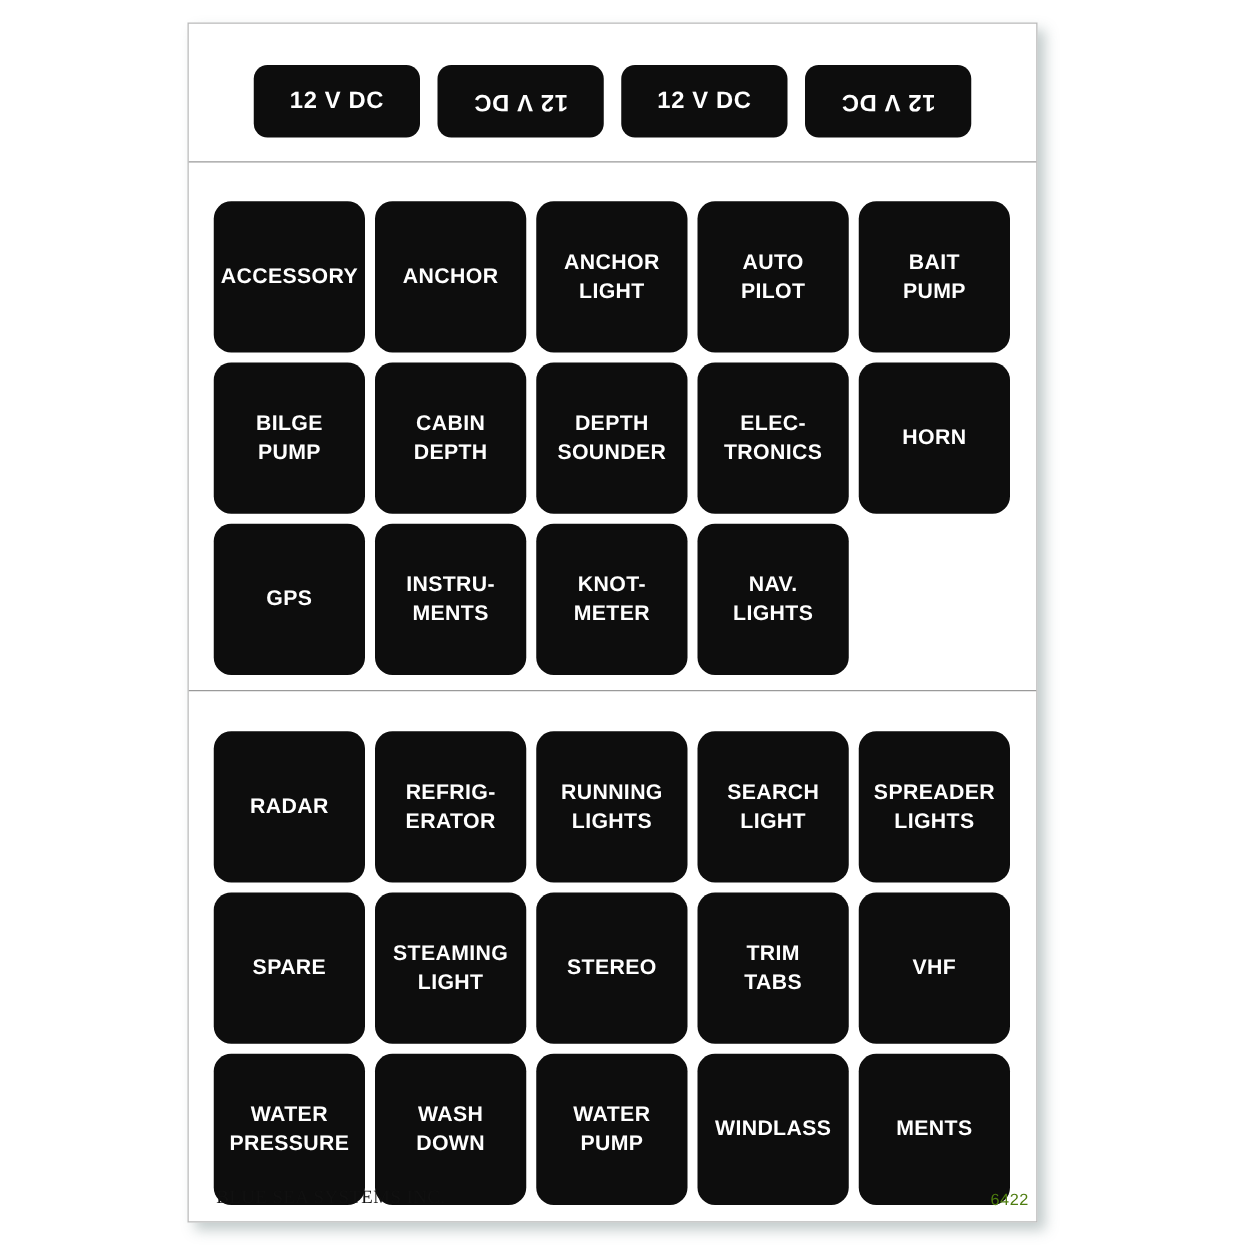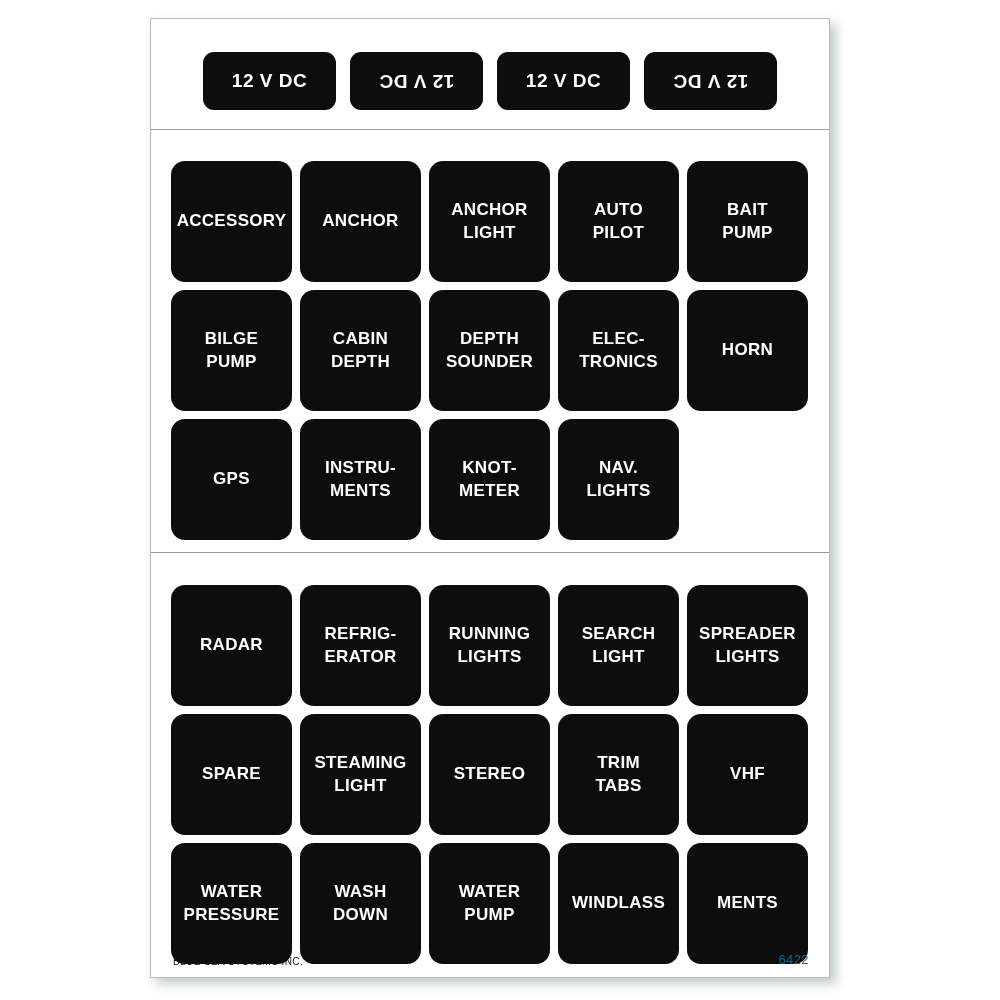--- a/index.html
+++ b/index.html
@@ -91,30 +91,31 @@
     padding: 0 6px;
     box-sizing: border-box;
     white-space: pre-line;
   }
 
   
   .footer-left {
     position: absolute;
     left: 22px;
     bottom: 10px;
-    font-size: 10px;
+    font-size: 15px;
     color: #111111;
     letter-spacing: 0.4px;
+    font-family: Liberation Serif, serif;
   }
   .footer-right {
     position: absolute;
-    right: 20px;
+    right: 6px;
     bottom: 10px;
     font-size: 13px;
-    color: #0369a1;
+    color: #4d7c0f;
     letter-spacing: 0.4px;
   }
 </style>
 </head>
 <body>
 
 <div id="sheet">
 
   <div class="divider top"></div>
   <div class="divider mid"></div>

